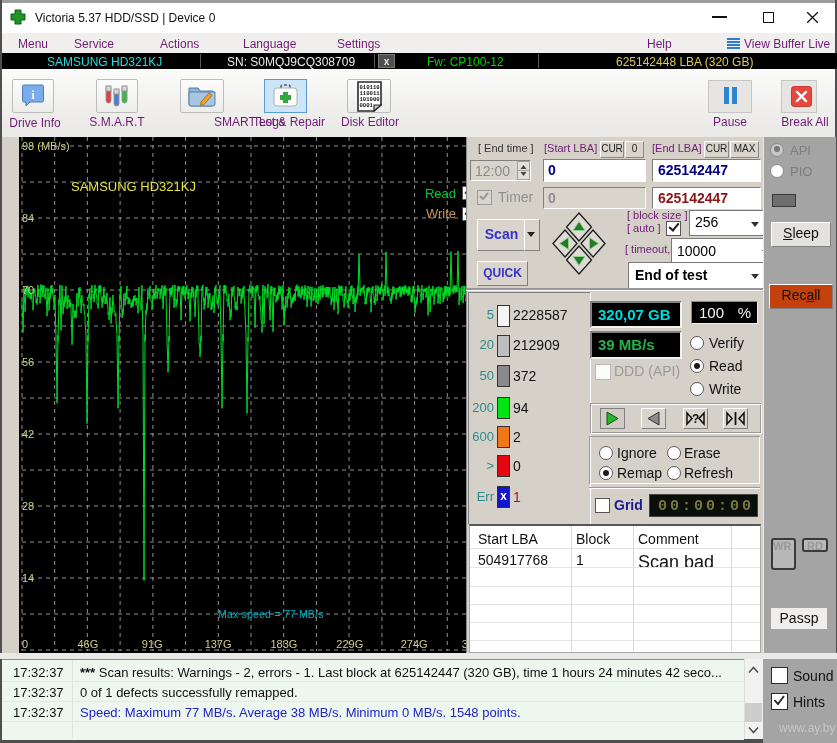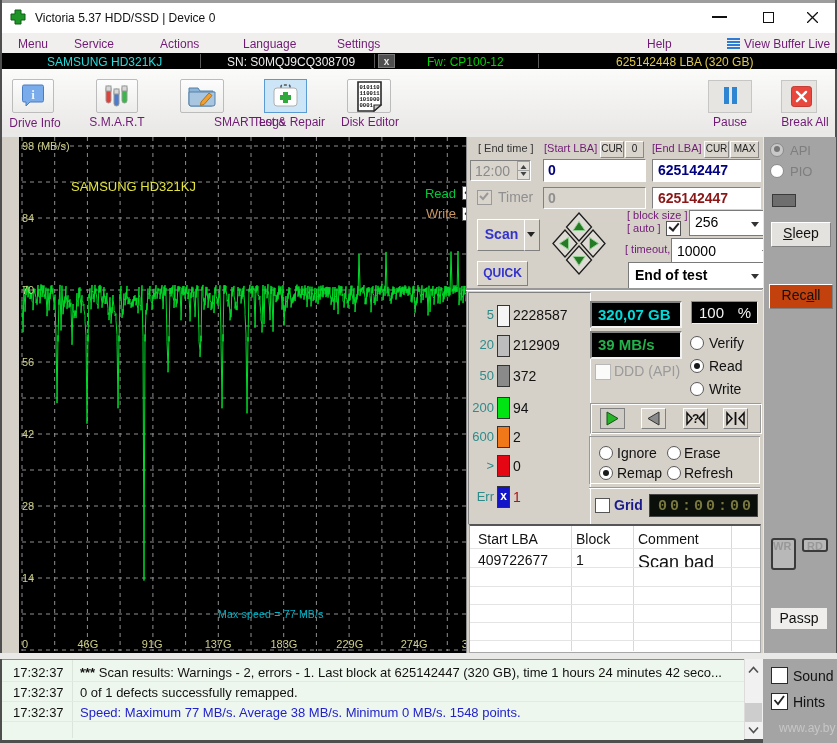--- a/index.html
+++ b/index.html
@@ -332,21 +332,21 @@
     <div style="position:absolute;left:8px;top:3px;font-family:'Liberation Mono',monospace;font-size:15px;font-weight:bold;color:#77773f;letter-spacing:3px;">00:00:00</div>
   </div>
 
 <div class="abs" style="left:469px;top:524px;width:292px;height:129px;background:#fff;border:1px solid #a8a8a8;border-top:2px solid #555;box-sizing:border-box;"></div>
 <div class="abs" style="left:571px;top:526px;width:1px;height:125px;background:#d8d8d8;"></div>
 <div class="abs" style="left:633px;top:526px;width:1px;height:125px;background:#d8d8d8;"></div>
 <div class="abs" style="left:731px;top:526px;width:1px;height:125px;background:#d8d8d8;"></div>
 <div class="abs" style="left:478px;top:531px;font-size:14px;color:#111;">Start LBA</div>
 <div class="abs" style="left:576px;top:531px;font-size:14px;color:#111;">Block</div>
 <div class="abs" style="left:638px;top:531px;font-size:14px;color:#111;">Comment</div>
-<div class="abs" style="left:478px;top:552px;font-size:14px;color:#111;">409722677</div>
+<div class="abs" style="left:478px;top:552px;font-size:14px;color:#111;">504917768</div>
 <div class="abs" style="left:576px;top:552px;font-size:14px;color:#111;">1</div>
 <div class="abs" style="left:638px;top:552px;font-size:18px;color:#111;">Scan bad</div>
 <div class="tsegline" style="left:470px;top:548px;width:290px;"></div>
 <div class="tsegline" style="left:470px;top:567px;width:290px;"></div>
 <div class="tsegline" style="left:470px;top:586px;width:290px;"></div>
 <div class="tsegline" style="left:470px;top:604px;width:290px;"></div>
 <div class="tsegline" style="left:470px;top:622px;width:290px;"></div>
 <div class="tsegline" style="left:470px;top:640px;width:290px;"></div>
 
 <div class="abs" style="left:763px;top:137px;width:72px;height:602px;background:#a4a4a4;border-left:1px solid #e8e8e8;"></div>

